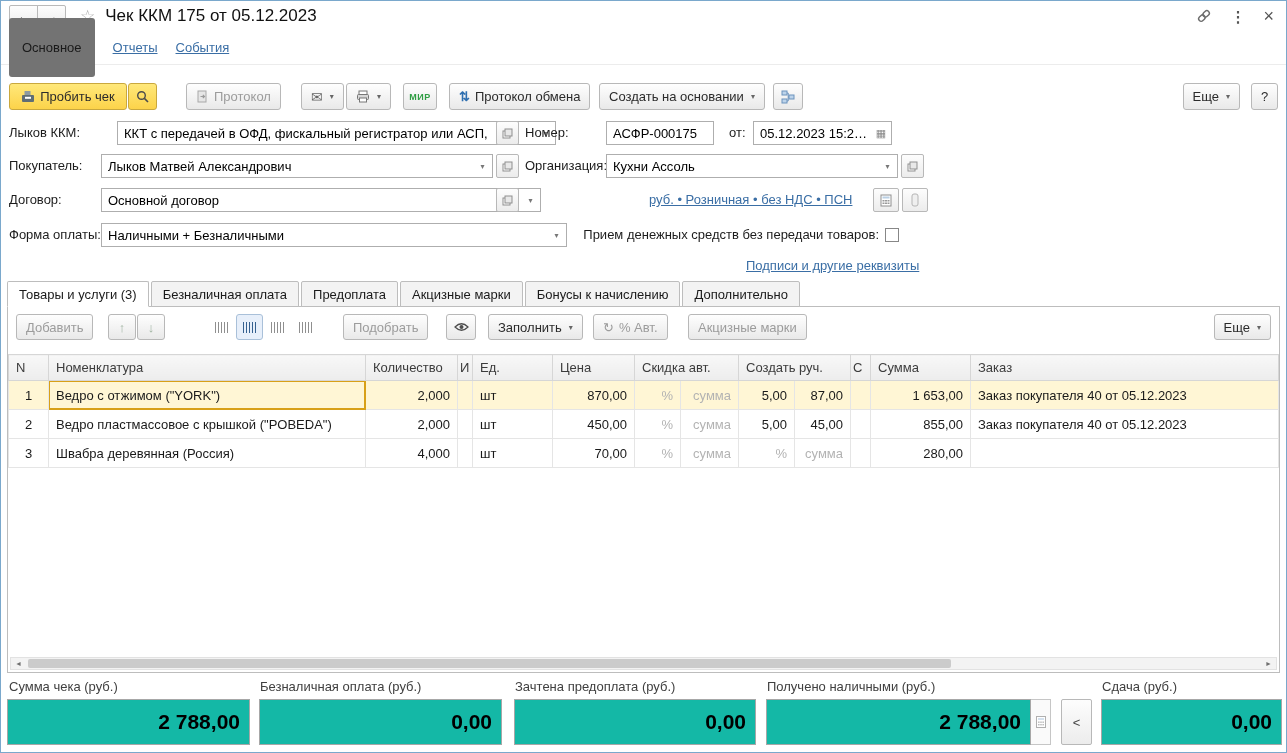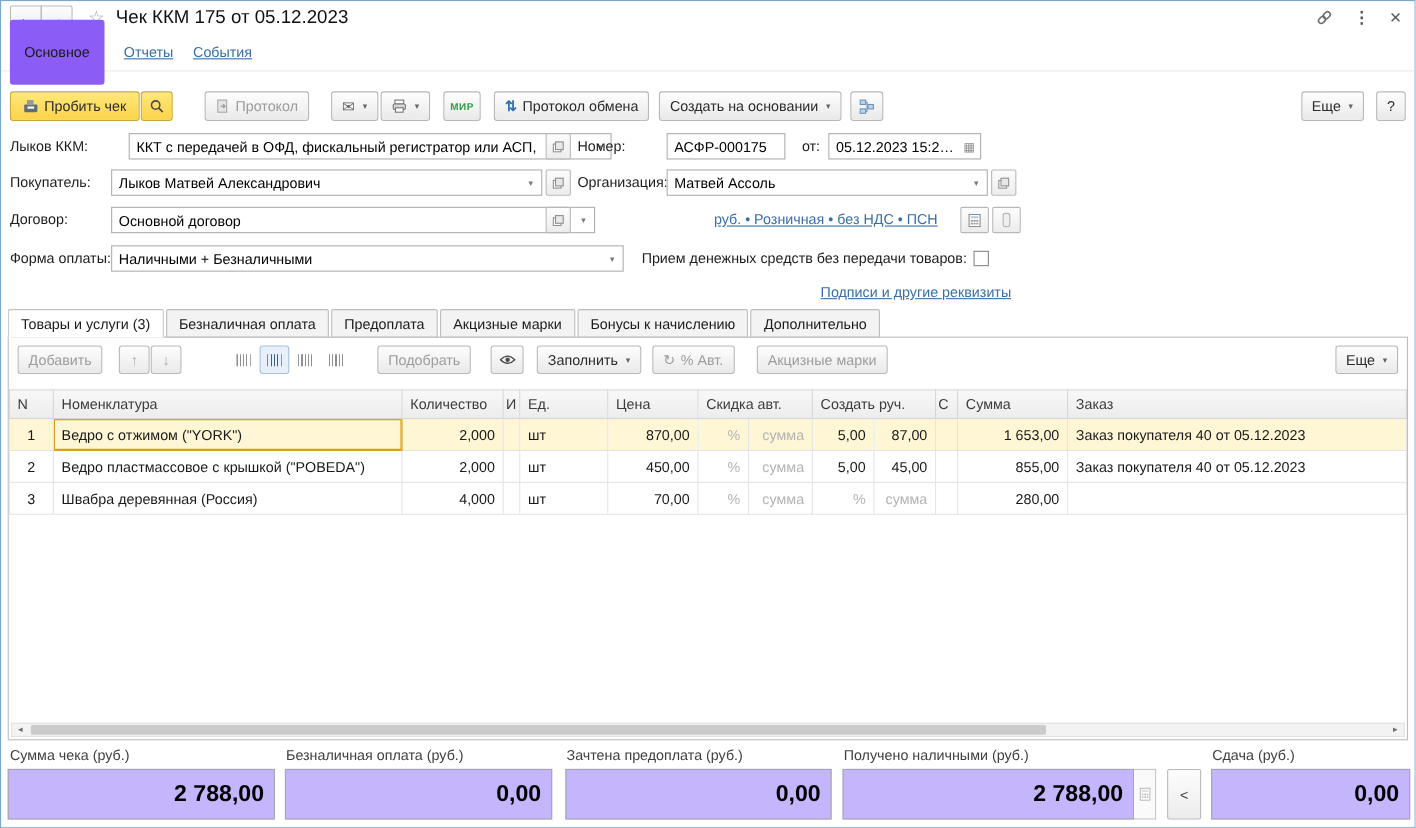--- a/index.html
+++ b/index.html
@@ -11,21 +11,21 @@
 .titlebar{position:absolute;top:0;left:0;right:0;height:30px;display:flex;align-items:center;padding:0 12px 0 8px}
 .navbtn{width:29px;height:22px;border:1px solid #b9b9b9;background:linear-gradient(#fdfdfd,#ededed);border-radius:2px 0 0 2px;font-size:13px;color:#333;cursor:pointer;display:inline-flex;align-items:center;justify-content:center}
 .navbtn.fwd{margin-left:-1px;border-radius:0 2px 2px 0;color:#8a8a8a}
 .star{font-size:17px;color:#a8a8a8;margin-left:14px;cursor:pointer}
 .title{font-size:17px;color:#101010;margin-left:10px;white-space:nowrap}
 .tb-right{margin-left:auto;display:flex;align-items:center;gap:18px}
 .glyph{font-size:15px;color:#555;cursor:pointer;line-height:1}
 
 
 .navrow{position:absolute;top:30px;left:0;right:0;height:34px;display:flex;align-items:center;gap:18px;padding:0 8px;border-bottom:1px solid #ececec}
-.navmain{background:#8b5cf6;border-radius:3px;padding:22px 13px;cursor:pointer}
+.navmain{background:#737373;border-radius:3px;padding:22px 13px;cursor:pointer}
 .link{color:#3a6ea5;text-decoration:underline;cursor:pointer;white-space:nowrap}
 
 
 .btn{display:inline-flex;align-items:center;justify-content:center;gap:5px;height:27px;padding:0 9px;background:linear-gradient(#fefefe,#e9e9e9);border:1px solid #b8b8b8;border-radius:3px;font-size:13px;color:#2b2b2b;cursor:pointer;white-space:nowrap}
 .btn svg{flex:none}
 .yellow{background:linear-gradient(#ffe87a,#fcd34a);border-color:#c9a83e}
 .dis{color:#9c9c9c}
 .caret{font-size:8px;color:#666;margin-left:2px}
 .flat{background:transparent;border-color:transparent}
 .flat.toggled{background:#e7effa;border-color:#a9c0d9}
@@ -67,21 +67,21 @@
 .grid-table td.selcell{background:#ffe88f;box-shadow:inset 0 0 0 1px #d8a018;border-color:#d8a018}
 .r{text-align:right}.c{text-align:center}.ph{color:#b3b3b3}
 
 
 .hscroll{position:absolute;left:2px;right:2px;bottom:2px;height:13px;background:#f3f3f3;border:1px solid #e2e2e2}
 .hscroll .arr{position:absolute;top:0;width:15px;height:11px;font-size:7px;color:#707070;display:flex;align-items:center;justify-content:center;cursor:pointer}
 .hscroll .thumb{position:absolute;left:17px;top:1px;height:9px;width:73%;background:#cbcbcb;border-radius:2px;cursor:grab}
 
 
 .fLabel{position:absolute;top:678px;font-size:13px;color:#404040;white-space:nowrap}
-.fBox{position:absolute;top:698px;height:46px;background:#c4b5fd;border:1px solid #a7a7a7;font-size:21px;font-weight:bold;display:flex;align-items:center;justify-content:flex-end;padding:0 9px;color:#000;cursor:text}
+.fBox{position:absolute;top:698px;height:46px;background:#14b8a6;border:1px solid #a7a7a7;font-size:21px;font-weight:bold;display:flex;align-items:center;justify-content:flex-end;padding:0 9px;color:#000;cursor:text}
 .calcbtn{position:absolute;left:1030px;top:698px;width:20px;height:46px;border:1px solid #c6c6c6;border-left:none;background:#fafafa;display:flex;align-items:center;justify-content:center;cursor:pointer}
 .transfer{position:absolute;left:1060px;top:698px;width:31px;height:46px;display:flex;align-items:center;justify-content:center;background:linear-gradient(#fdfdfd,#ececec);border:1px solid #b8b8b8;border-radius:2px;font-size:13px;color:#444;cursor:pointer}
 </style>
 </head>
 <body>
 
 <div class="app">
 
   <div class="titlebar">
     <button class="navbtn">
@@ -203,21 +203,21 @@
       <span class="drop">▾</span>
     </div>
     <span class="openbtn" style="left:495px;top:35px">
       <svg width="11" height="11" viewBox="0 0 11 11">
           <rect x="1" y="3" width="7" height="7" fill="#fff" stroke="#8f8f8f"></rect>
           <rect x="3" y="1" width="7" height="7" fill="#e8e8e8" stroke="#8f8f8f"></rect>
         </svg>
     </span>
     <span class="flabel" style="left:524px;top:35px">Организация:</span>
     <div class="field" style="left:605px;top:35px;width:292px">
-      <span class="val">Матвей Ассоль</span>
+      <span class="val">Кухни Ассоль</span>
       <span class="drop">▾</span>
     </div>
     <span class="openbtn" style="left:900px;top:35px">
       <svg width="11" height="11" viewBox="0 0 11 11">
           <rect x="1" y="3" width="7" height="7" fill="#fff" stroke="#8f8f8f"></rect>
           <rect x="3" y="1" width="7" height="7" fill="#e8e8e8" stroke="#8f8f8f"></rect>
         </svg>
     </span>
 
     <span class="flabel" style="left:8px;top:69px">Договор:</span>

